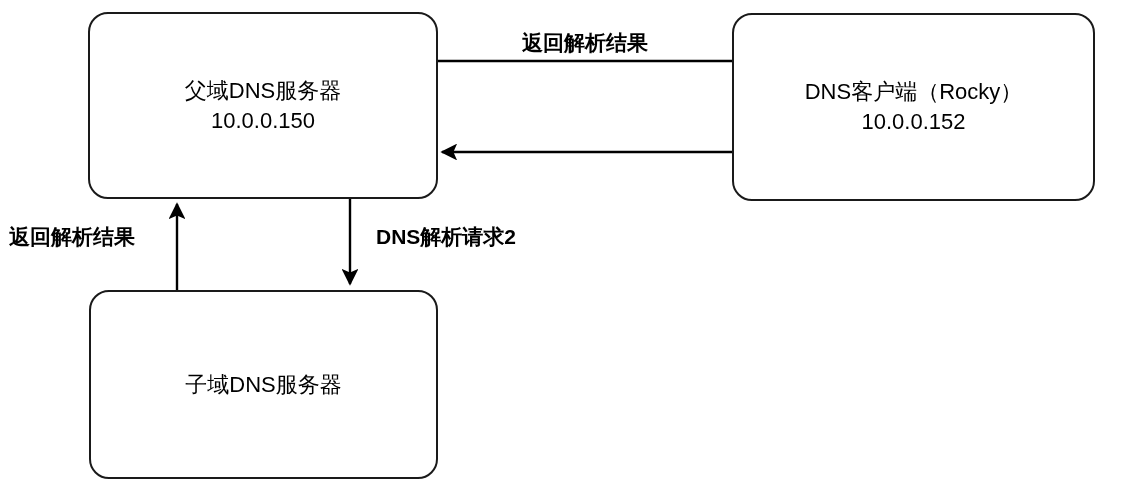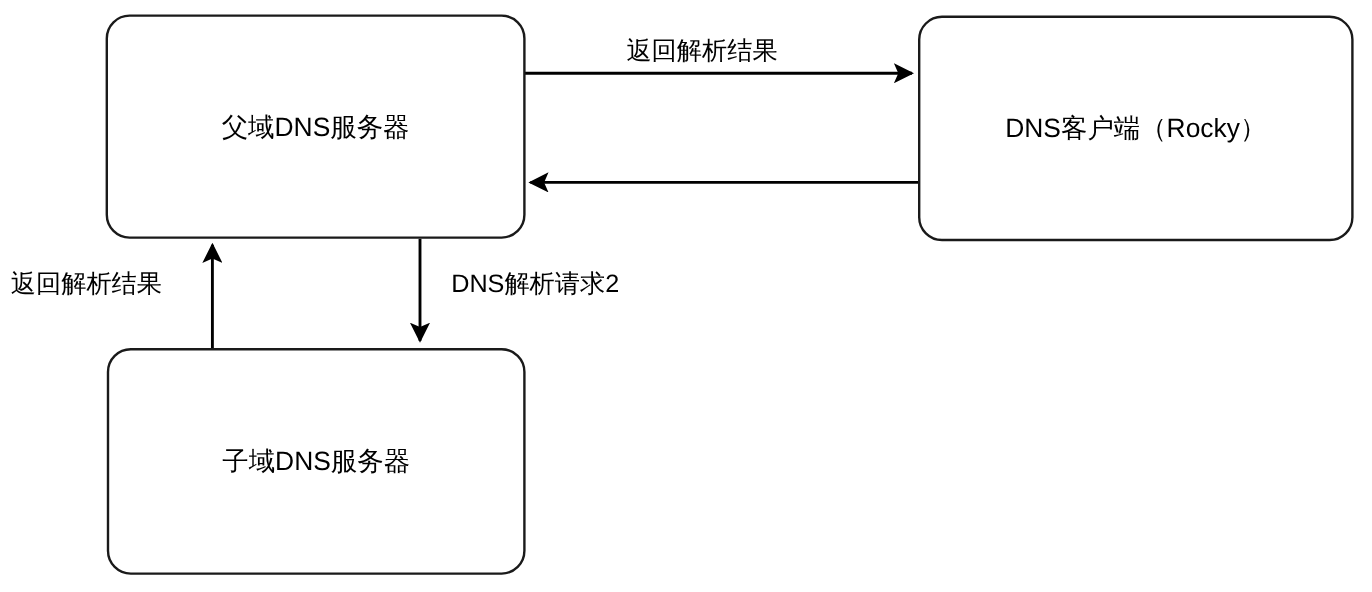--- a/index.html
+++ b/index.html
@@ -42,23 +42,24 @@
     white-space: nowrap;
     text-align: center;
   }
   .edge-label {
     position: absolute;
     font-size: 21px;
     line-height: 26px;
     color: #000000;
     white-space: nowrap;
     background: transparent;
+    font-weight: bold;
   }
   #node-parent-dns  { left: 88px;  top: 12px;  width: 350px; height: 187px; }
-  #node-dns-client  { left: 765px; top: 13px;  width: 363px; height: 188px; }
+  #node-dns-client  { left: 732px; top: 13px;  width: 363px; height: 188px; }
   #node-child-dns   { left: 89px;  top: 290px; width: 349px; height: 189px; }
 
   #label-return-result-top { left: 522px; top: 30px; }
   #label-dns-request-1     { left: 512px; top: 121px; }
   #label-dns-request-2     { left: 376px; top: 224px; }
   #label-return-result-left{ left: 9px;   top: 224px; }
 </style>
 </head>
 <body>
 
@@ -75,24 +76,26 @@
 
     <line x1="766" y1="152" x2="442" y2="152" stroke="#000000" stroke-width="2.4" marker-end="url(#arrow-head)"></line>
 
     <line x1="350" y1="199" x2="350" y2="284" stroke="#000000" stroke-width="2.4" marker-end="url(#arrow-head)"></line>
 
     <line x1="177" y1="290" x2="177" y2="204" stroke="#000000" stroke-width="2.4" marker-end="url(#arrow-head)"></line>
   </svg>
 
   <div class="node-box" id="node-parent-dns">
     <div class="node-line">父域DNS服务器</div>
+    <div class="node-line">10.0.0.150</div>
   </div>
 
   <div class="node-box" id="node-dns-client">
     <div class="node-line">DNS客户端（Rocky）</div>
+    <div class="node-line">10.0.0.152</div>
   </div>
 
   <div class="node-box" id="node-child-dns">
     <div class="node-line">子域DNS服务器</div>
   </div>
 
   <div class="edge-label" id="label-return-result-top">返回解析结果</div>
 
 
   <div class="edge-label" id="label-dns-request-2">DNS解析请求2</div>

